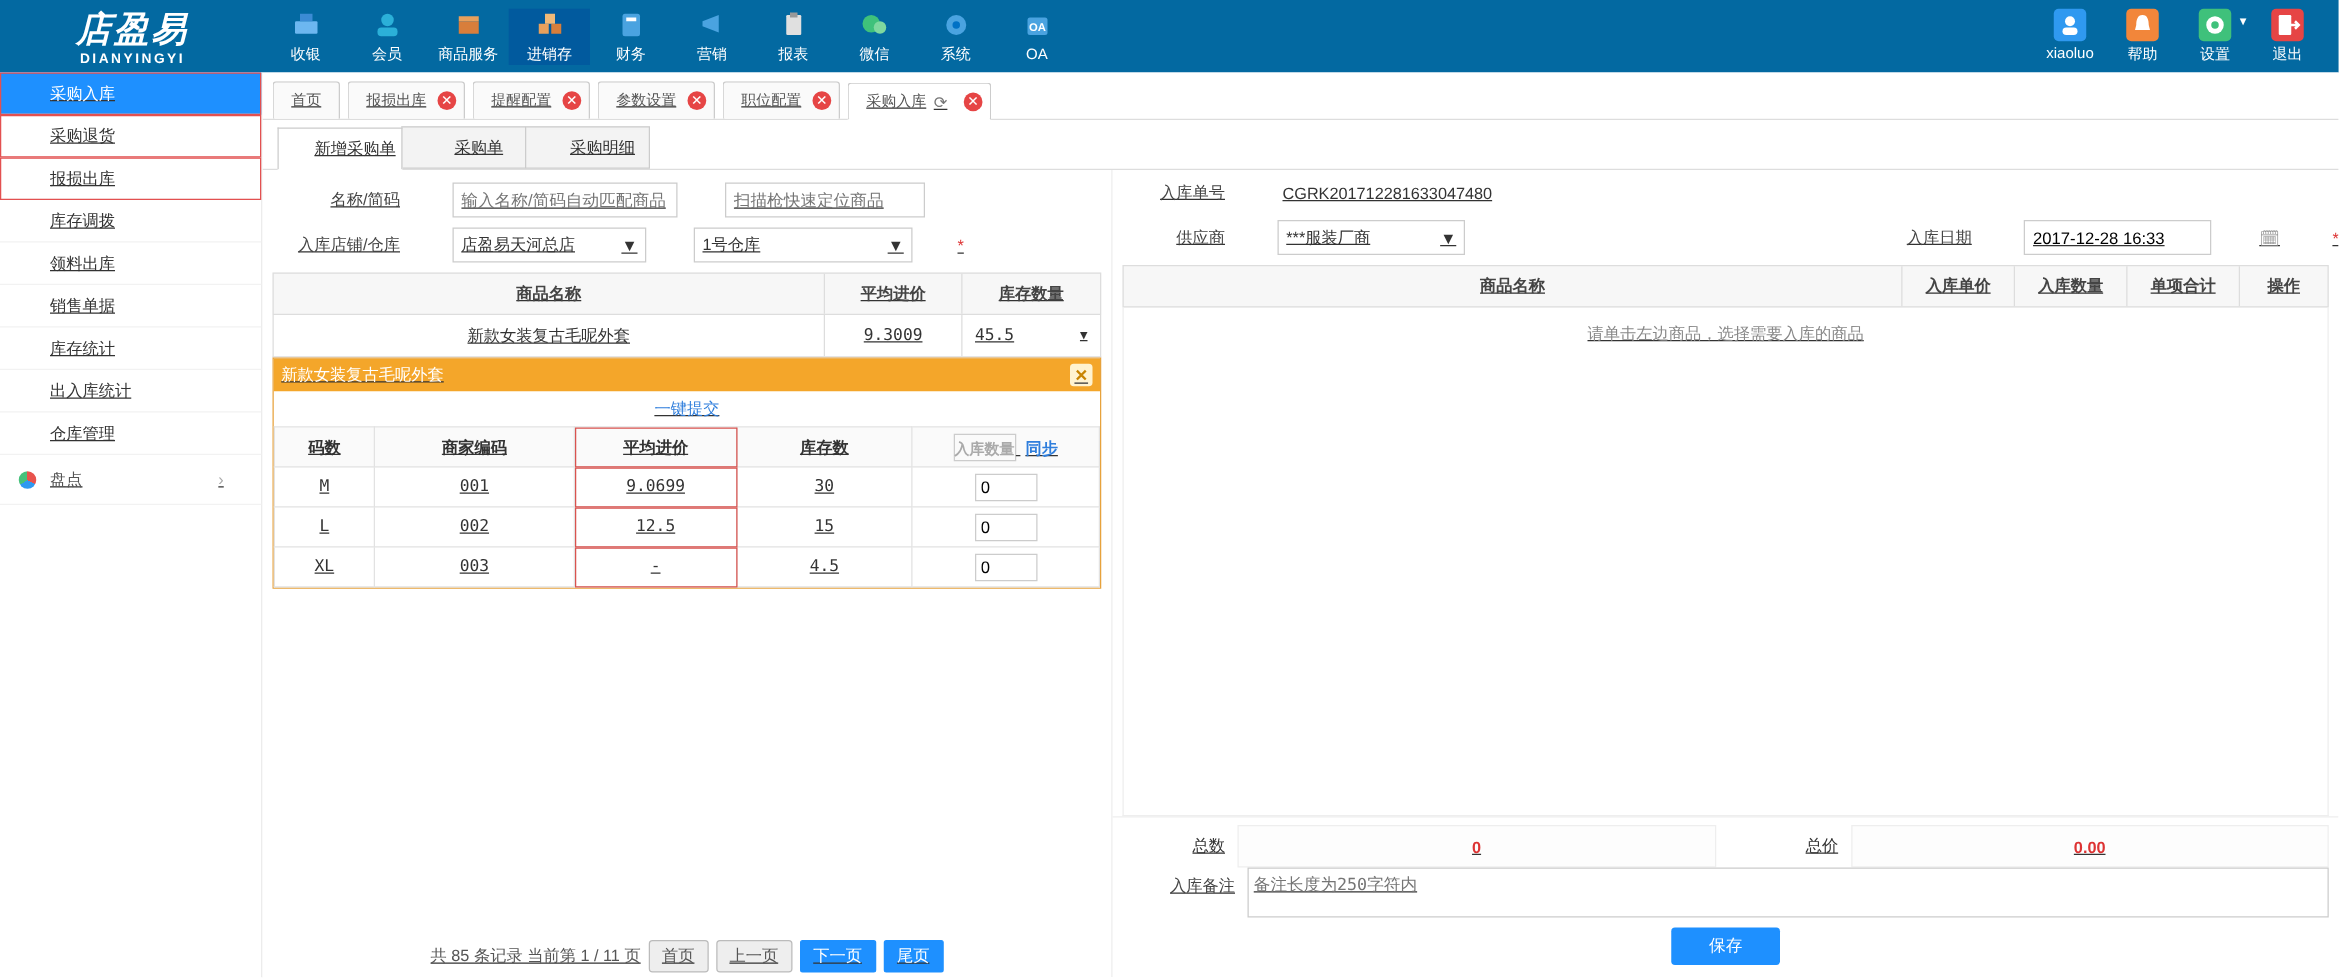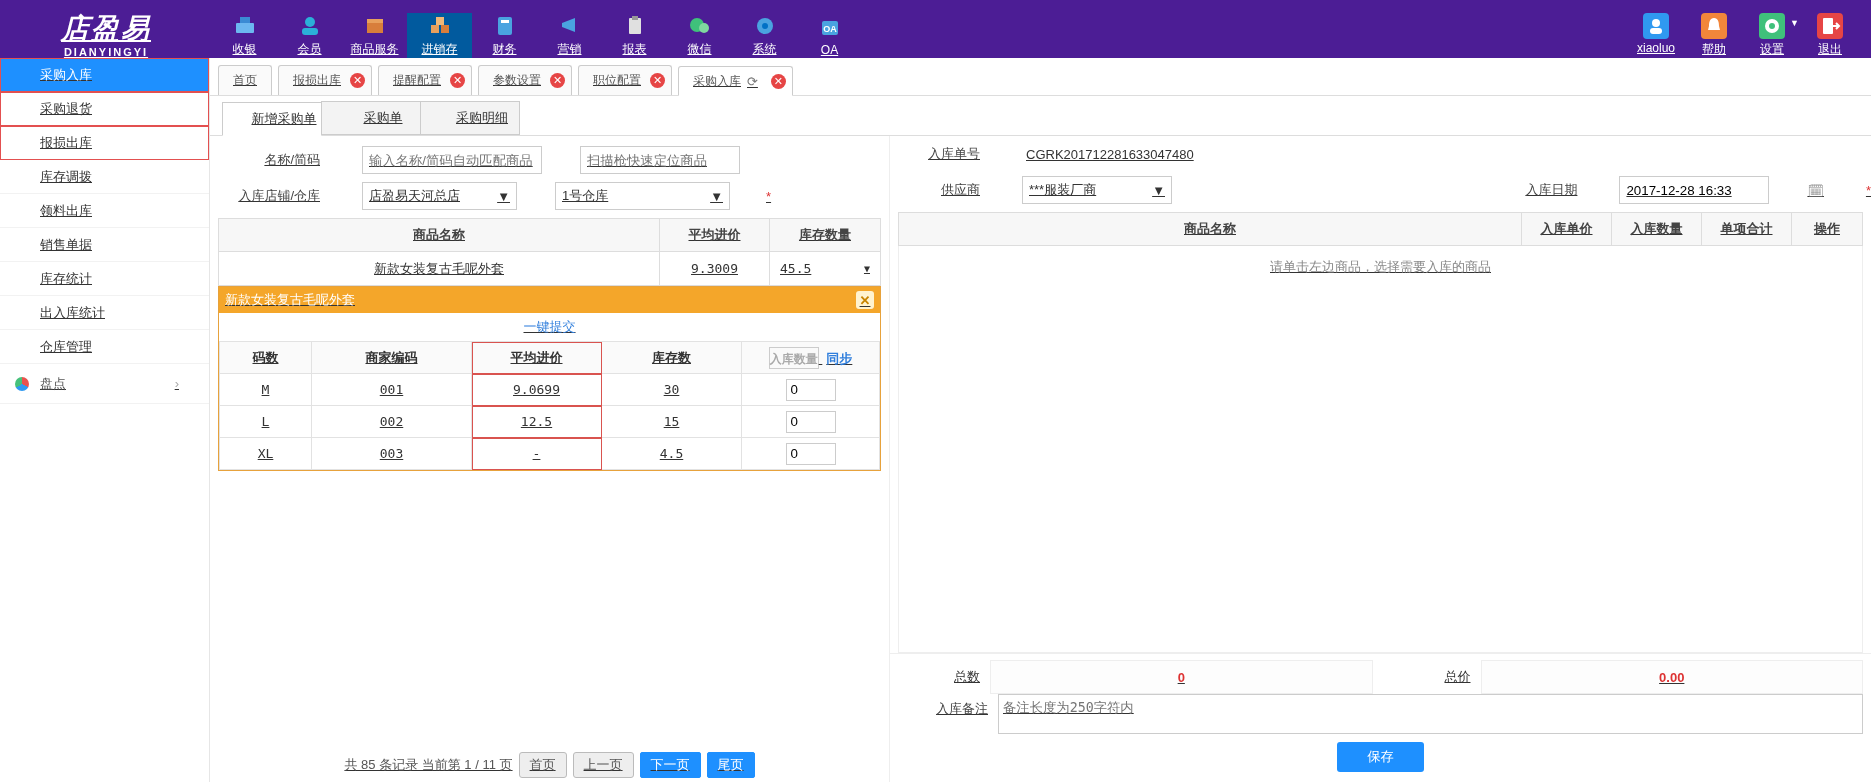--- a/index.html
+++ b/index.html
@@ -1,19 +1,19 @@
 <!DOCTYPE html>
 <html><head>
 <meta charset="utf-8">
 <style>
 * { box-sizing: border-box; margin: 0; padding: 0; }
 body { font-family: "Microsoft YaHei", Arial, sans-serif; font-size: 13px; color: #333; background: #fff; }
 
 
-.topbar { height: 58px; background: #4c1d95; display: flex; align-items: flex-end; color: #fff; text-decoration: underline; }
+.topbar { height: 58px; background: #0369a1; display: flex; align-items: center; color: #fff; }
 .logo { width: 212px; display:flex; flex-direction:column; align-items:center; justify-content:center; font-weight:bold;}
 .logo-main { font-size:28px; letter-spacing:2px; font-style:italic;}
 .logo-sub { font-size:11px; letter-spacing:2px; margin-top:-2px;}
 .topnav { display:flex; }
 .topnav-item { width:65px; display:flex; flex-direction:column; align-items:center; justify-content:center; cursor:pointer; font-size:12px;}
 .topnav-item.active { background:#015a9e; }
 .topnav-icon { width:26px; height:26px; margin-bottom:2px; display:flex; align-items:center; justify-content:center;}
 .topnav-spacer { flex:1; }
 .topnav-right { display:flex; padding-right:12px;}
 .topnav-right .topnav-item{ width:58px;}
@@ -334,21 +334,21 @@
 
         <div class="popup">
           <div class="popup-head">
             <span>新款女装复古毛呢外套</span>
             <span class="close">✕</span>
           </div>
           <div class="popup-link"><a>一键提交</a></div>
           <table class="popup-table">
             <thead>
                 <tr>
-              <th style="width:92px">码数</th>
+              <th style="width:80px">码数</th>
               <th style="width:160px">商家编码</th>
               <th style="width:130px" class="col-mark">平均进价</th>
               <th style="width:140px">库存数</th>
               <th>
                 <span class="enter-head">入库数量</span>
                 <span class="sync-link">同步</span>
               </th>
             </tr>
               </thead>
             <tbody id="popup-rows">

